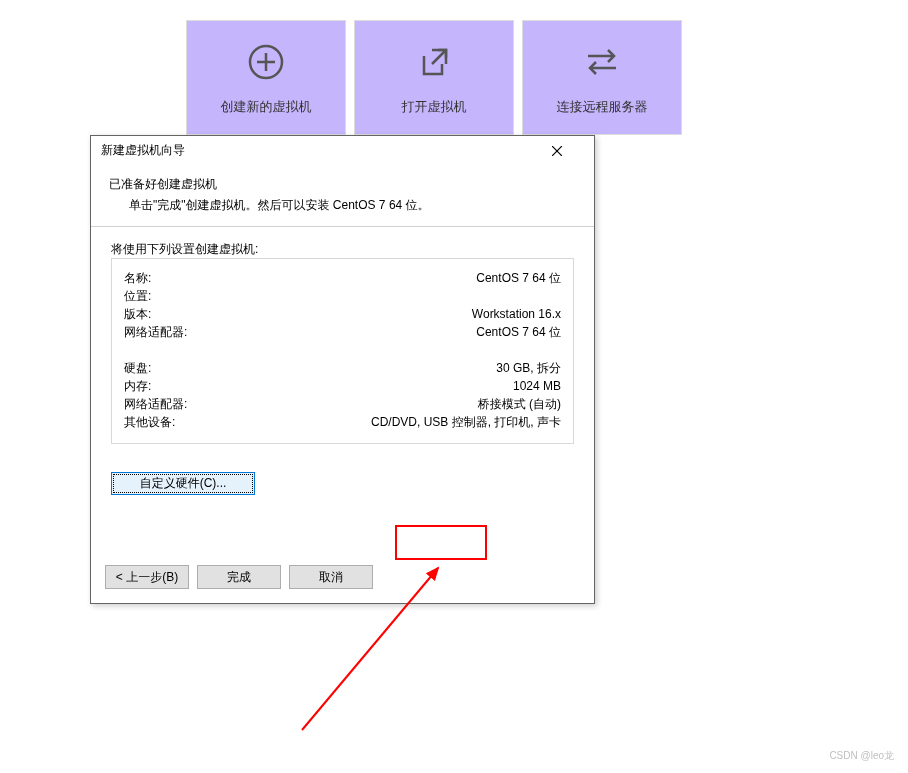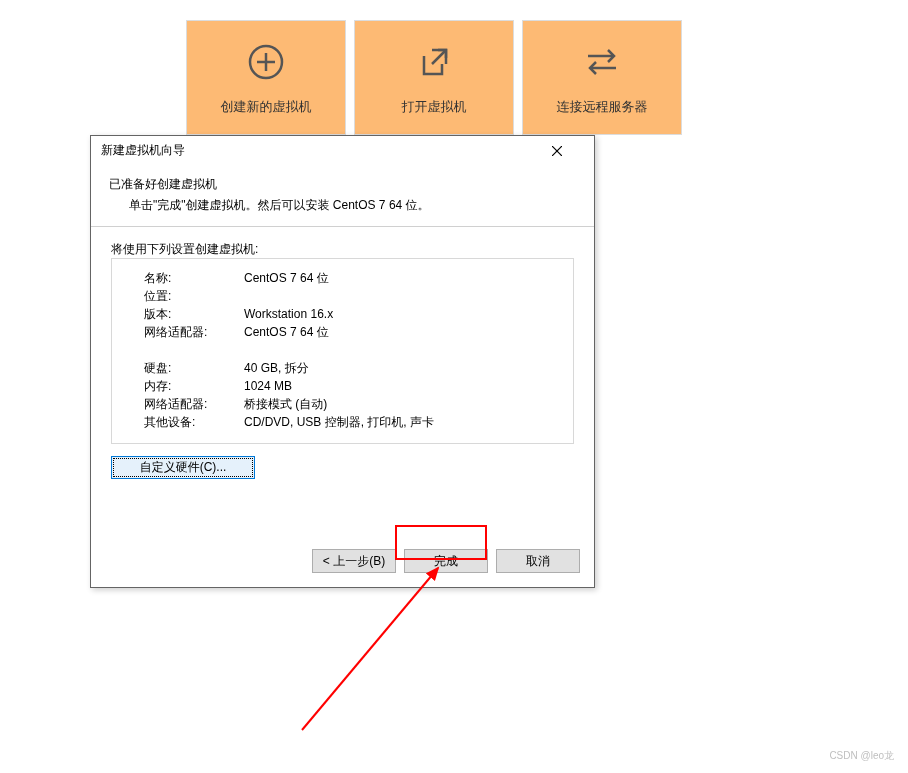--- a/index.html
+++ b/index.html
@@ -19,21 +19,21 @@
     .home-tiles {
       display: flex;
       gap: 8px;
       position: absolute;
       top: 20px;
       left: 186px;
     }
     .tile {
       width: 160px;
       height: 115px;
-      background: #fdba74;
+      background: #c4b5fd;
       border: 1px solid #dcdcdc;
       display: flex;
       flex-direction: column;
       align-items: center;
       justify-content: center;
       gap: 14px;
       cursor: pointer;
     }
     .tile-icon {
       width: 44px;
@@ -99,47 +99,46 @@
       font-size: 12px;
     }
     .settings-box {
       border: 1px solid #d8d8d8;
       padding: 10px 12px 12px 12px;
     }
     .settings-row {
       display: flex;
       font-size: 12px;
       line-height: 18px;
-      margin-left: 20px;
     }
     .settings-label {
       width: 100px;
       flex-shrink: 0;
     }
     .settings-value {
       flex: 1;
+      text-align: right;
     }
     .settings-gap {
       height: 18px;
     }
     .customize-btn {
-      margin-top: 12px;
+      margin-top: 28px;
       width: 144px;
       height: 23px;
       border: 1px solid #0078d7;
       background: #e5f1fb;
       font-size: 12px;
       font-family: inherit;
       cursor: pointer;
       outline: 1px dotted #000;
       outline-offset: -3px;
     }
     .dialog-footer {
       display: flex;
-      justify-content: flex-end;
       gap: 8px;
       padding: 10px 14px 14px 14px;
       margin-top: 50px;
     }
     .footer-btn {
       width: 84px;
       height: 24px;
       background: #e1e1e1;
       border: 1px solid #adadad;
       font-size: 12px;
@@ -234,21 +233,21 @@
         <div class="settings-label">版本:</div>
         <div class="settings-value">Workstation 16.x</div>
       </div>
       <div class="settings-row">
         <div class="settings-label">网络适配器:</div>
         <div class="settings-value">CentOS 7 64 位</div>
       </div>
       <div class="settings-gap"></div>
       <div class="settings-row">
         <div class="settings-label">硬盘:</div>
-        <div class="settings-value">40 GB, 拆分</div>
+        <div class="settings-value">30 GB, 拆分</div>
       </div>
       <div class="settings-row">
         <div class="settings-label">内存:</div>
         <div class="settings-value">1024 MB</div>
       </div>
       <div class="settings-row">
         <div class="settings-label">网络适配器:</div>
         <div class="settings-value">桥接模式 (自动)</div>
       </div>
       <div class="settings-row">

